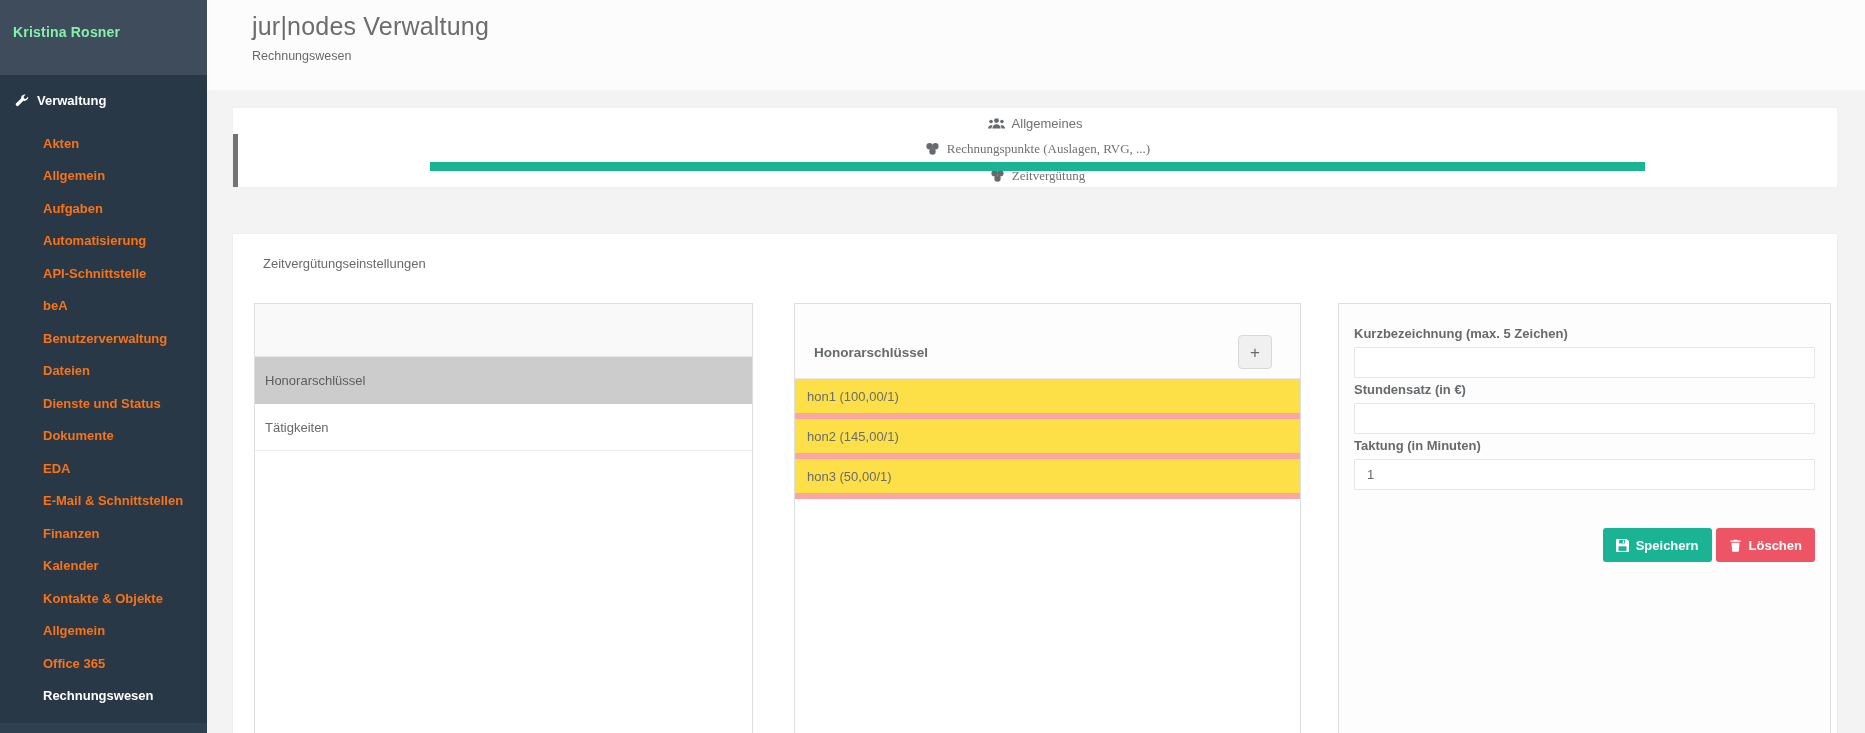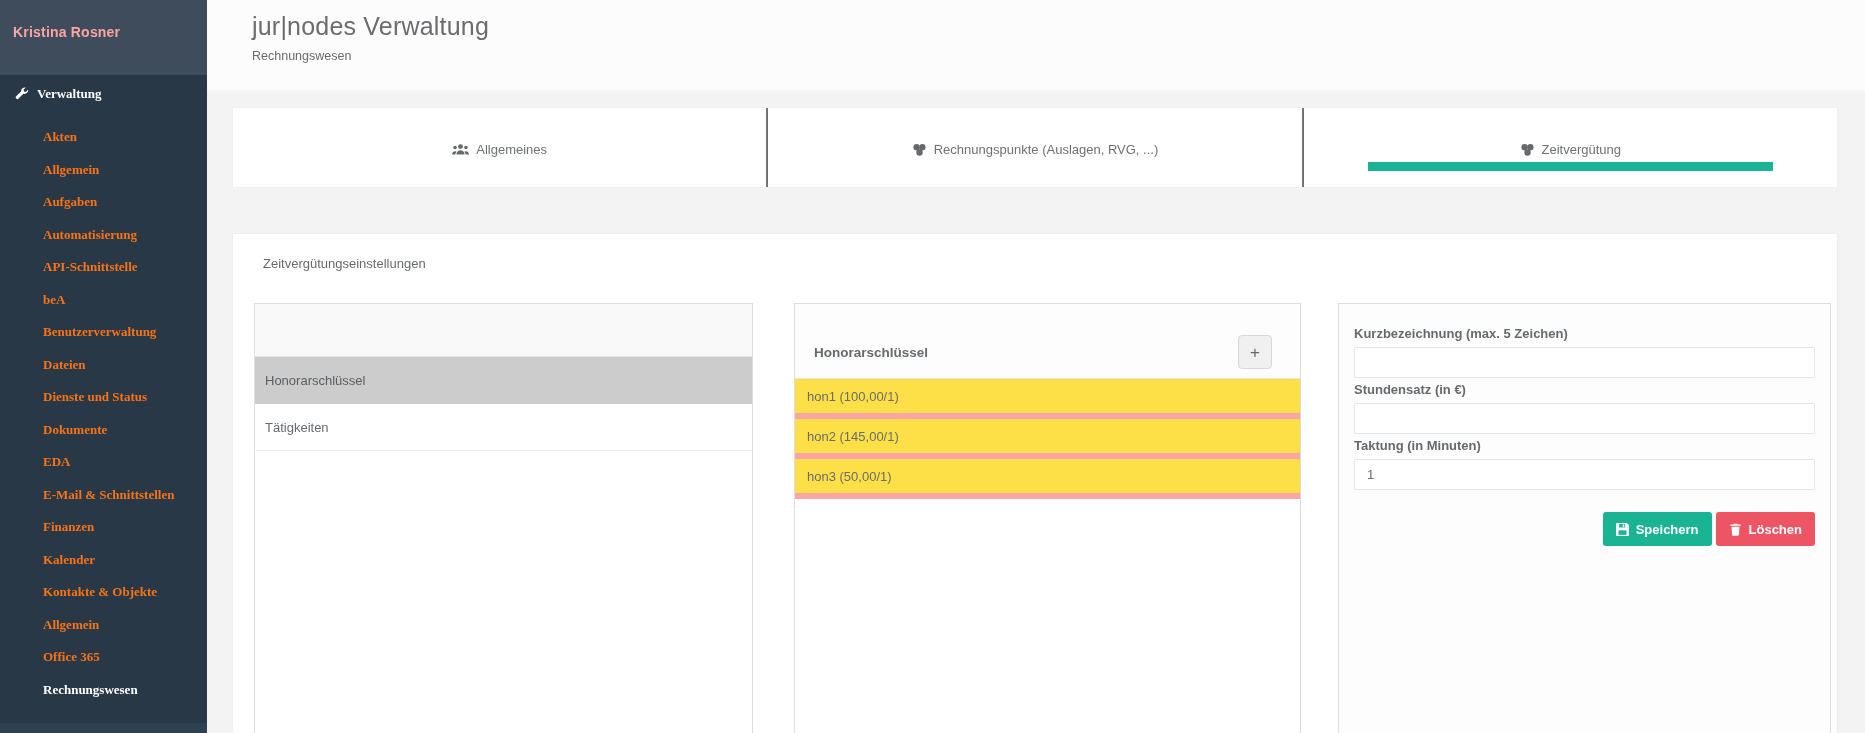--- a/index.html
+++ b/index.html
@@ -7,43 +7,43 @@
   body { font-family: "Liberation Sans", "DejaVu Sans", sans-serif; }
 
   .app { position:relative; width:1865px; height:733px; overflow:hidden;
          background:#f3f3f4; color:#676a6c; font-size:13px; }
 
   
   .sidebar { position:absolute; left:0; top:0; width:207px; height:733px;
              background:var(--sidebar-bg,#293846); display:flex; flex-direction:column; }
   .profile { height:75px; background:var(--sidebar-header-bg,#3e4c5b);
              padding:24px 0 0 13px; flex:none; }
-  .profile .uname { color:#fca5a5; font-size:14px; font-weight:600; letter-spacing:.2px; }
-  .nav-wrap { flex:1 1 auto; background:var(--sidebar-bg,#293846); padding-top:5px; overflow:hidden;font-family:Liberation Serif, serif; }
+  .profile .uname { color:#86efac; font-size:14px; font-weight:600; letter-spacing:.2px; }
+  .nav-wrap { flex:1 1 auto; background:var(--sidebar-bg,#293846); padding-top:12px; overflow:hidden; }
   .nav-section { display:flex; align-items:center; gap:8px; padding:6px 10px 6px 15px;
                  color:#ffffff; font-weight:700; font-size:13px; cursor:pointer; }
   .nav-section .icn { display:inline-flex; width:14px; height:14px; }
   .side-menu { list-style:none; margin-top:13px; }
   .side-menu li { height:32.5px; display:flex; align-items:center; padding-left:43px;
                   color:#f97316; font-size:13px; font-weight:600; cursor:pointer; }
   .side-menu li.active { color:#ffffff; }
   .sidebar-strip { flex:none; height:10px; background:#2f4050; }
 
   
   .main { position:absolute; left:207px; top:0; right:0; height:733px; }
 
   .page-heading { height:90px; background:#fcfcfd; padding:12px 0 0 45px; }
   .page-heading h1 { font-size:25px; font-weight:400; color:#6a6c6e; letter-spacing:.2px; }
   .crumb { margin-top:8px; font-size:12.5px; color:#676a6c; }
 
   .tabbar { position:absolute; left:25px; top:107px; width:1606px; height:81px;
-            background:#ffffff; display:flex; border:1px solid #f0f0f1; }
+            background:#ffffff; display:flex; border:1px solid #f0f0f1;flex-direction:column; }
   .tab { flex:1 1 0; position:relative; display:flex; align-items:center; justify-content:center;
          gap:7px; color:#6e7173; font-size:13px; cursor:pointer; padding-top:4px; }
-  .tab + .tab { border-left:2px solid #737373; }
+  .tab + .tab { border-left:5px solid #737373;font-family:Liberation Serif, serif; }
   .tab .ticn { display:inline-flex; color:#676a6c; }
   .tab.active::after { content:""; position:absolute; left:12%; right:12%; bottom:16px;
                        height:9px; background:var(--accent-teal,#1ab394); }
 
   .content-panel { position:absolute; left:25px; top:233px; width:1606px; height:560px;
                    background:#ffffff; border:1px solid #eceeef; }
   .section-title { position:absolute; left:30px; top:22px; font-size:13px; color:#676a6c; }
 
   .card { position:absolute; top:69px; height:500px; background:#ffffff;
           border:1px solid #dcdfe1; }
@@ -68,21 +68,21 @@
 
   .form-group { margin-bottom:4px; }
   .form-group label { display:block; margin-bottom:6px; font-weight:700;
                       color:#676a6c; font-size:13px; }
   .form-control { width:100%; height:31px; padding:5px 12px; font-size:13px; color:#676a6c;
                   background:#ffffff; border:1px solid #e5e6e7; border-radius:1px;
                   font-family:inherit; }
   .btn-row { display:flex; justify-content:flex-end; gap:4px; margin-top:22px; }
   .btn { display:inline-flex; align-items:center; gap:7px; height:34px; padding:0 13px;
          border:none; border-radius:3px; color:#ffffff; font-size:13px; font-weight:600;
-         cursor:pointer; font-family:inherit; }
+         cursor:pointer; font-family:inherit;margin-top:16px; }
   .btn-save { background:var(--accent-teal,#1ab394); }
   .btn-delete { background:var(--danger-red,#ed5565); }
   .btn-save .cut { fill:var(--accent-teal,#1ab394); }
 
   svg { display:block; }
 </style>
 </head>
 <body>
 
 <div class="app">

